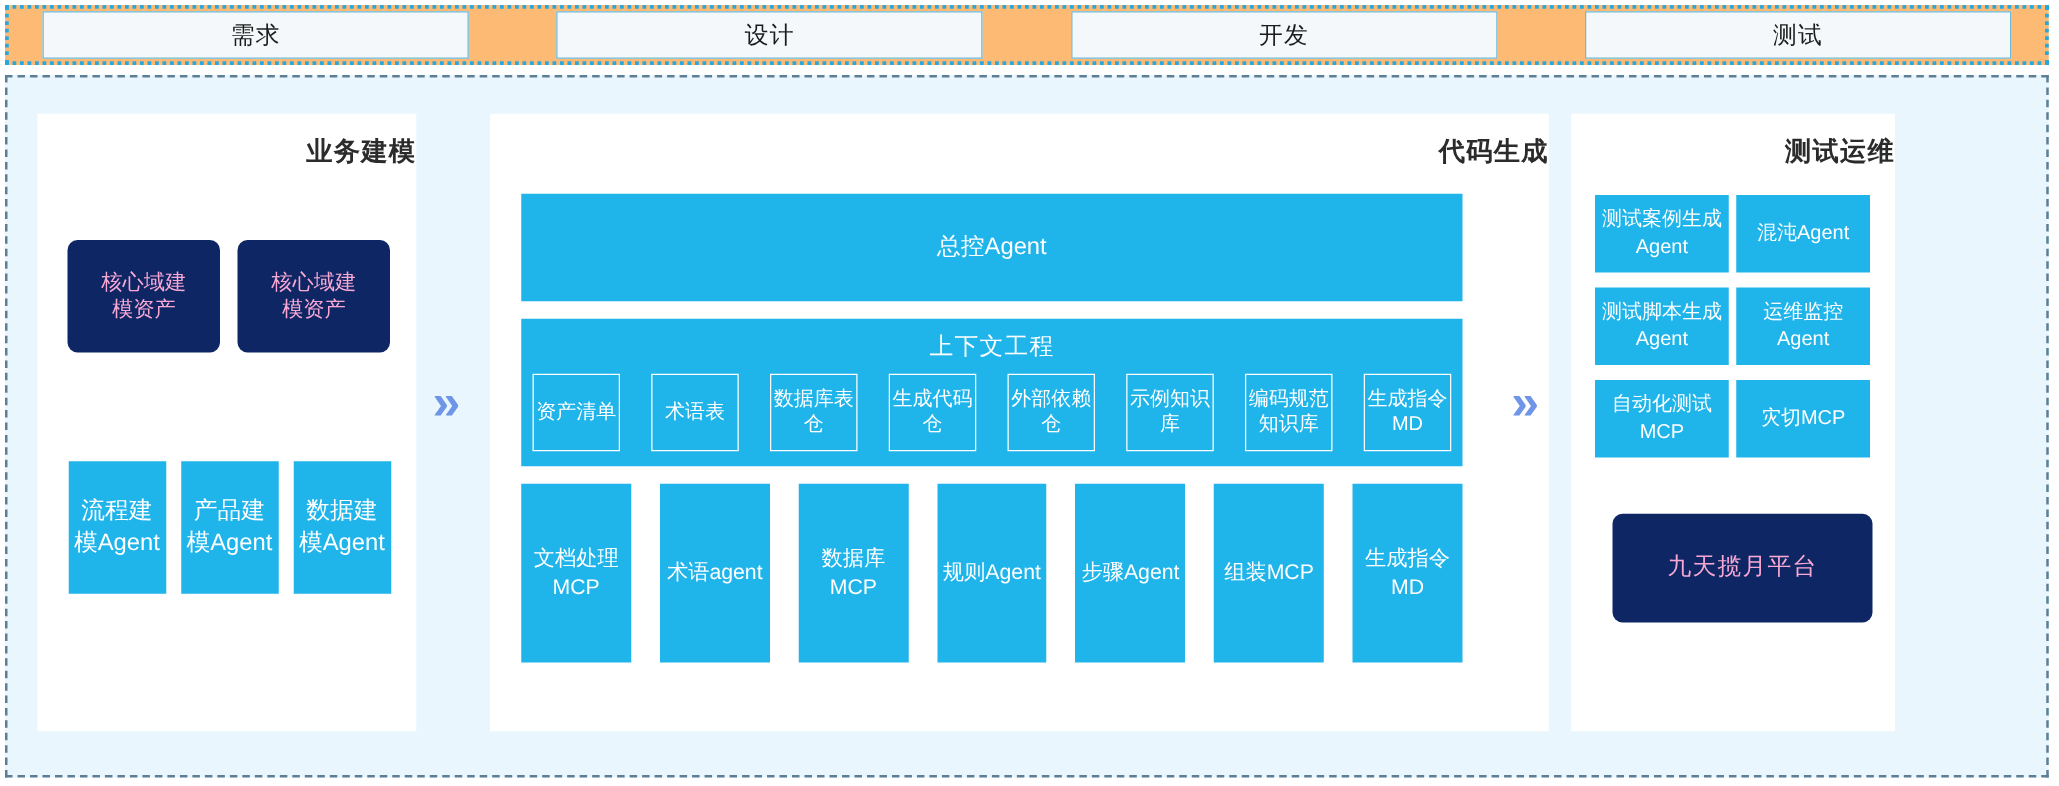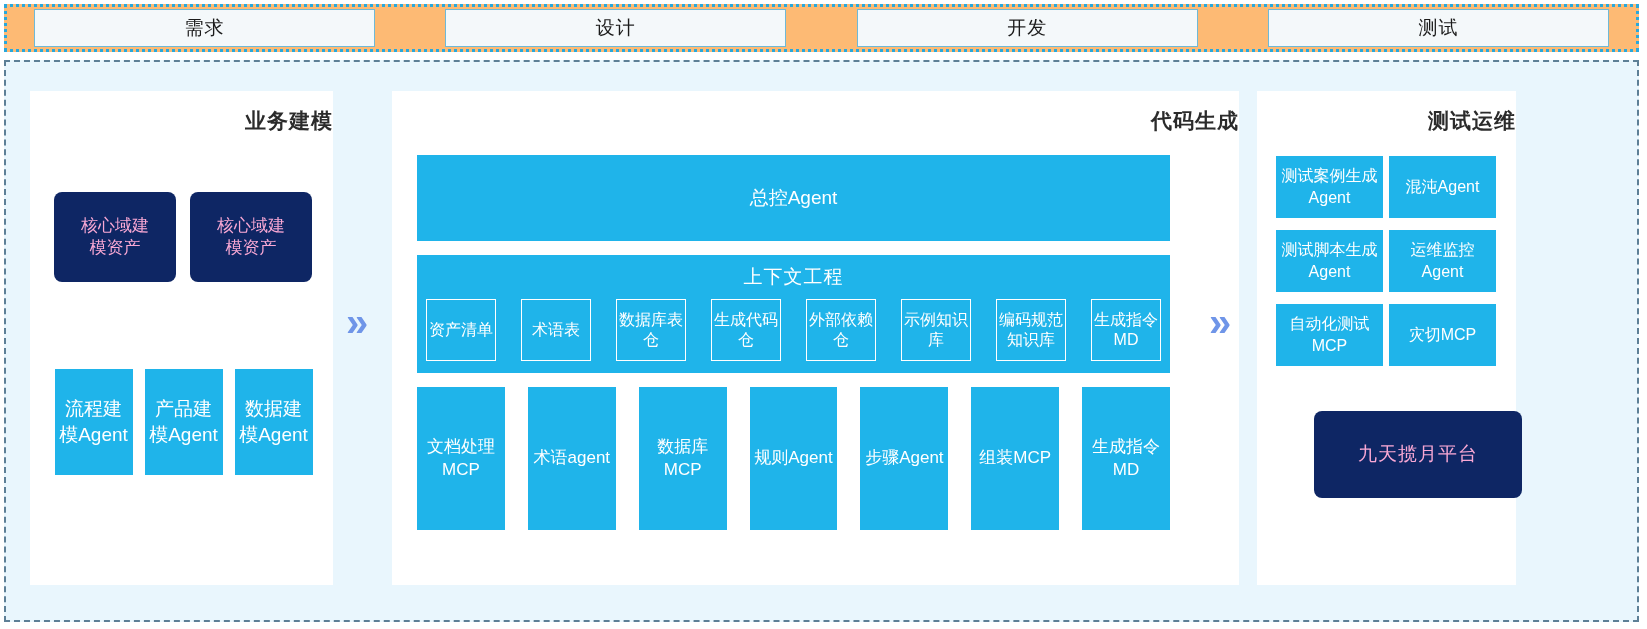--- a/index.html
+++ b/index.html
@@ -213,21 +213,20 @@
   .right-grid .cyan-box { height: 62px; font-size: 16px; }
 
   .platform-box {
     position: absolute;
     left: 33px;
     top: 320px;
     width: 208px;
     height: 87px;
     font-size: 19px;
     letter-spacing: 1px;
-    margin-left: 24px;
   }
 </style>
 </head>
 <body>
 
 <div id="page">
 
   <div class="phase-strip">
     <div class="phase-box">
       <span>需求</span>

